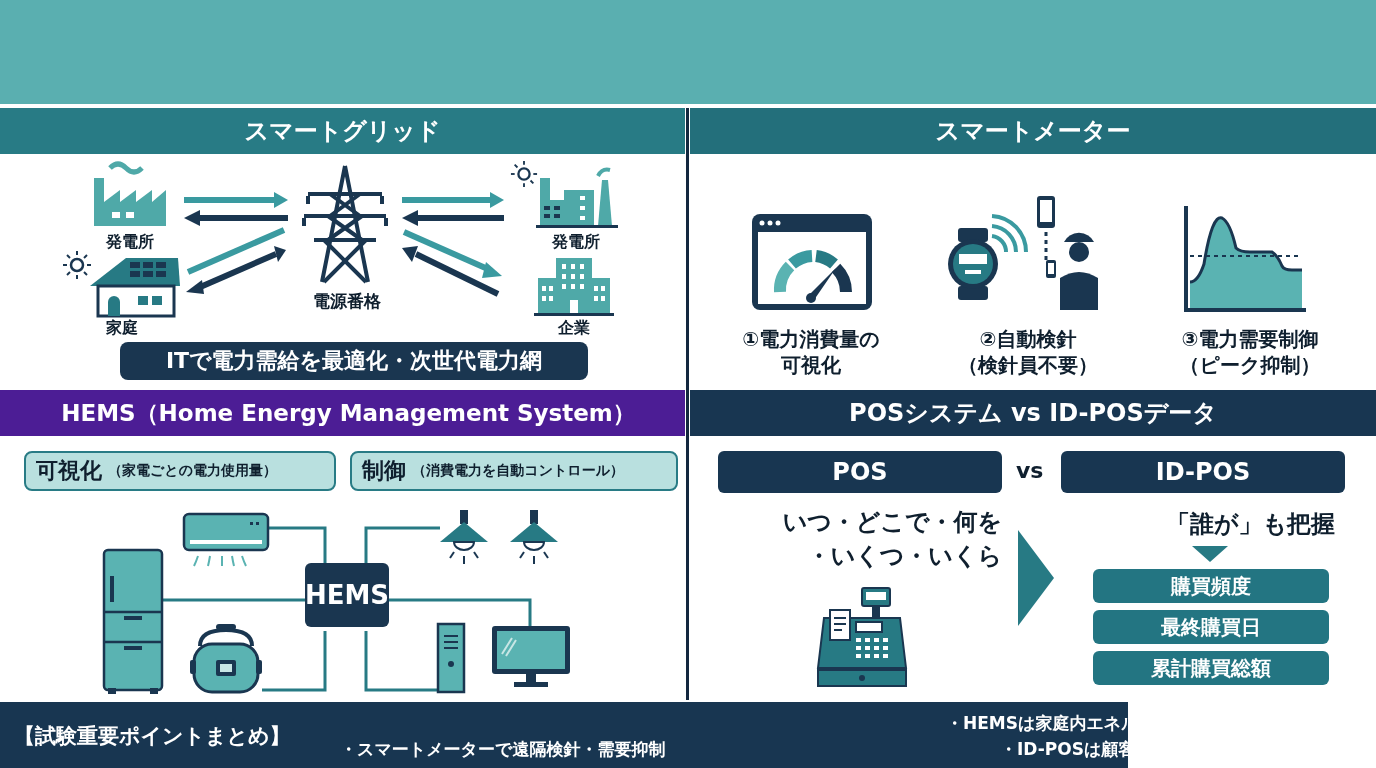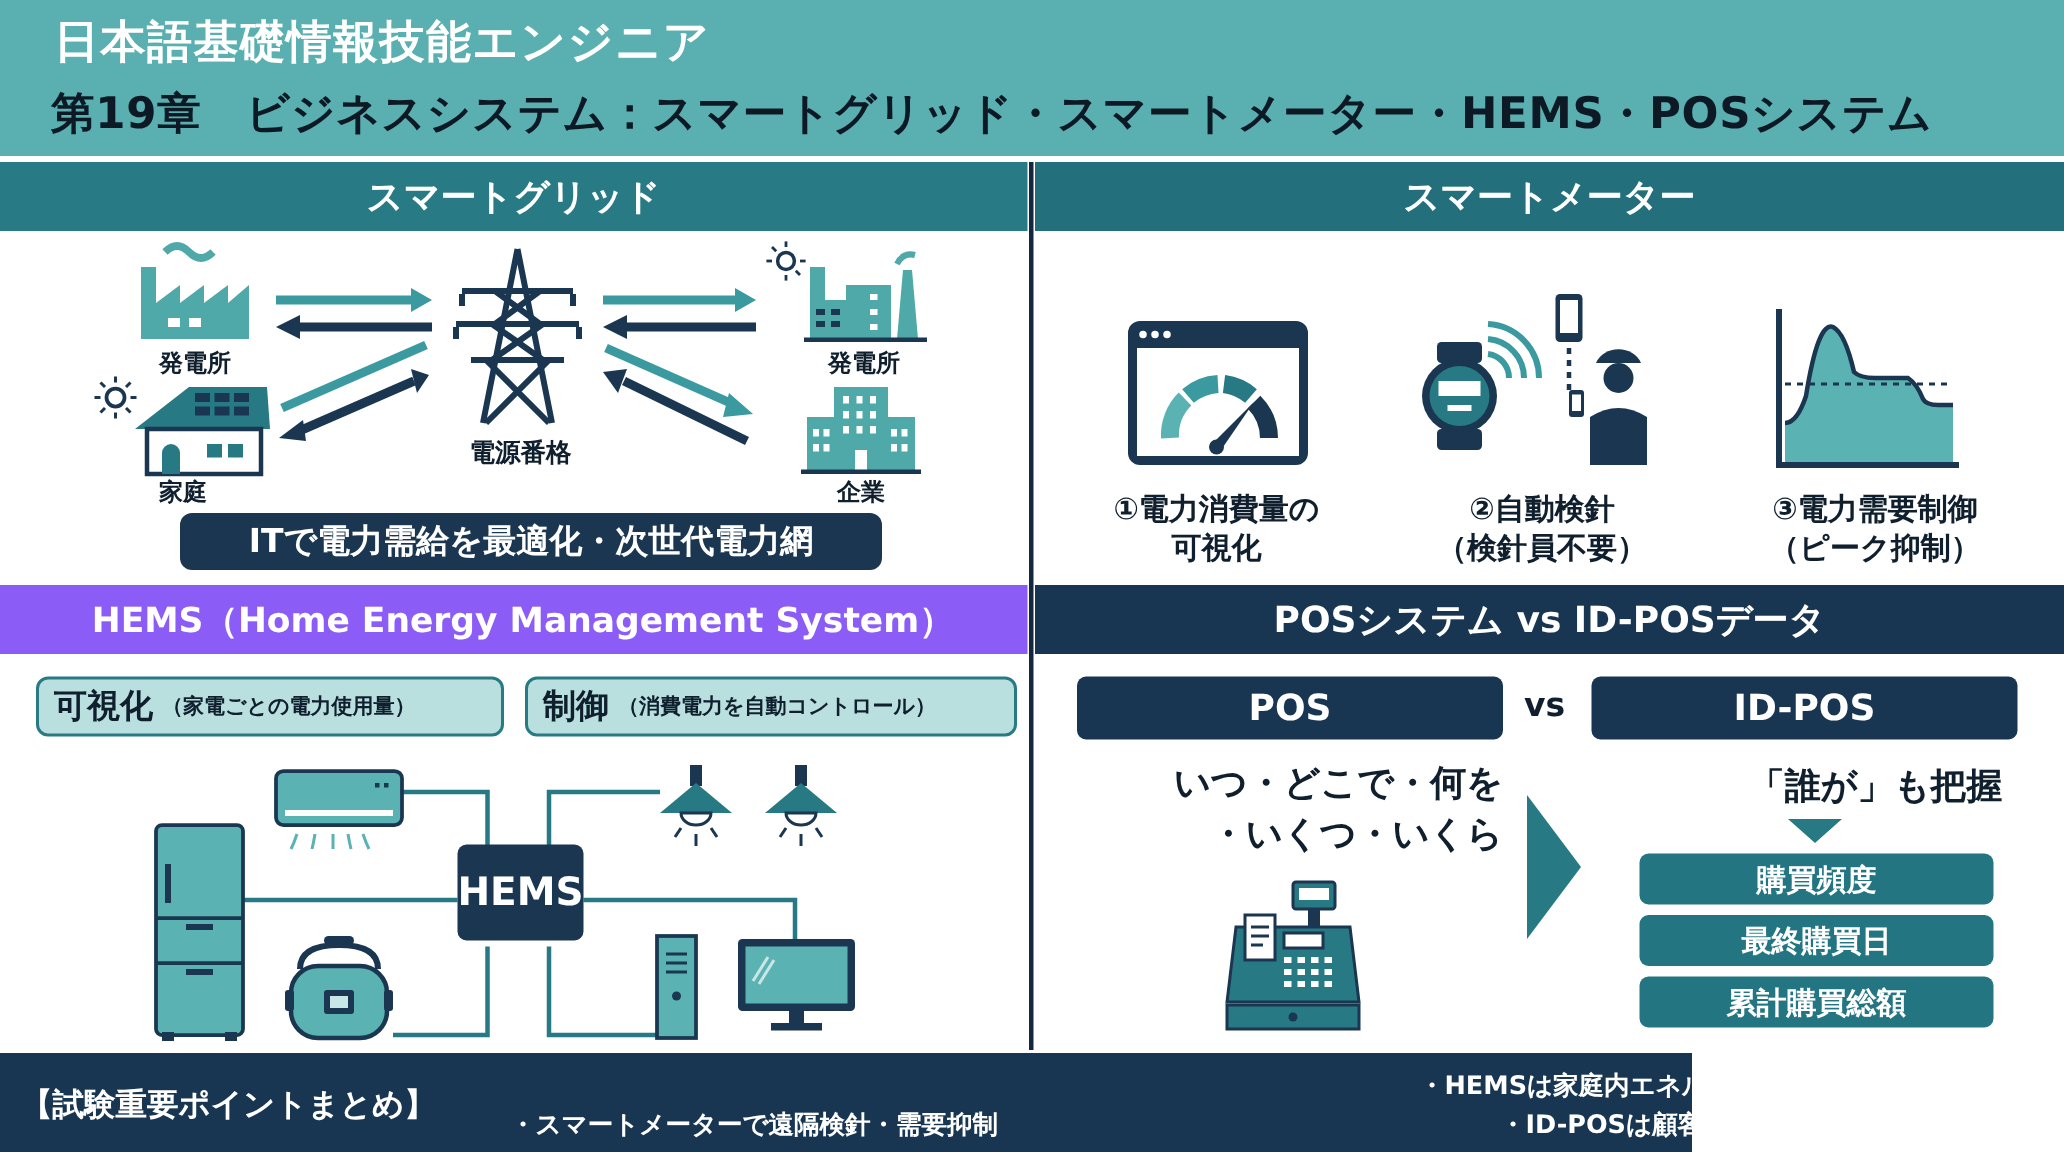--- a/index.html
+++ b/index.html
@@ -9,21 +9,21 @@
   .header { position: absolute; left: 0; top: 0; width: 1376px; height: 104px; background: #5aafb0; }
   .header .title { position: absolute; left: 36px; top: 8px; font-size: 30px; font-weight: bold; color: #ffffff; letter-spacing: 1px; }
   .header .subtitle { position: absolute; left: 34px; top: 56px; font-size: 29px; font-weight: bold; color: #0d1a26; letter-spacing: 0.5px; white-space: nowrap; }
   .header-line { position: absolute; left: 0; top: 104px; width: 1376px; height: 3px; background: #ffffff; }
 
   .vdivider { position: absolute; left: 686px; top: 108px; width: 3px; height: 592px; background: #13283f; }
 
   .sec-head { position: absolute; height: 46px; display: flex; align-items: center; justify-content: center; color: #ffffff; font-weight: bold; font-size: 24px; }
   .grid-head { left: 0; top: 108px; width: 685px; background: #287b85; }
   .meter-head { left: 690px; top: 108px; width: 686px; background: #236f7b; }
-  .hems-head { left: 0; top: 390px; width: 685px; background: #8b5cf6; font-size: 23px; padding-left: 12px; }
+  .hems-head { left: 0; top: 390px; width: 685px; background: #4c1d95; font-size: 23px; padding-left: 12px; }
   .pos-head { left: 690px; top: 390px; width: 686px; background: #183651; }
 
   .icon { position: absolute; }
   .label { position: absolute; font-weight: bold; color: #0f1f2e; text-align: center; }
 
   .banner { position: absolute; left: 120px; top: 342px; width: 468px; height: 38px; background: #1a3650; border-radius: 8px; color: #fff; font-size: 22px; font-weight: bold; display: flex; align-items: center; justify-content: center; }
 
   .pill { position: absolute; height: 40px; border: 2px solid #287b85; background: #b9e0df; border-radius: 8px; display: flex; align-items: center; padding-left: 10px; white-space: nowrap; }
   .pill .big { font-size: 22px; font-weight: bold; color: #0f1f2e; }
   .pill .small { font-size: 14px; font-weight: bold; color: #0f1f2e; margin-left: 6px; }
@@ -36,22 +36,20 @@
   .metric { position: absolute; left: 1093px; width: 236px; height: 34px; background: #237582; border-radius: 6px; color: #fff; font-size: 20px; font-weight: bold; display: flex; align-items: center; justify-content: center; }
 
   .footer { position: absolute; left: 0; top: 702px; width: 1128px; height: 66px; background: #183651; color: #ffffff; }
   .footer .ftitle { position: absolute; left: 14px; top: 20px; font-size: 21px; font-weight: bold; }
   .footer .fitem { position: absolute; font-size: 17px; font-weight: bold; white-space: nowrap; }
 </style>
 </head>
 <body>
 
 <div class="header">
-  <div class="title">日本語基礎情報技能エンジニア</div>
-  <div class="subtitle">第19章　ビジネスシステム：スマートグリッド・スマートメーター・HEMS・POSシステム</div>
 </div>
 <div class="header-line"></div>
 <div class="vdivider"></div>
 
 <div class="sec-head grid-head">スマートグリッド</div>
 
 <svg class="icon" style="left:90px;top:160px" width="80" height="68" viewBox="0 0 80 68">
   <path d="M20 8 q8 -8 16 0 t16 0" stroke="#4fa9a8" stroke-width="5" fill="none"></path>
   <rect x="4" y="18" width="10" height="48" fill="#4fa9a8"></rect>
   <path d="M14 66 V42 L30 30 V42 L46 30 V42 L62 30 V42 L76 30 V66 Z" fill="#4fa9a8"></path>

